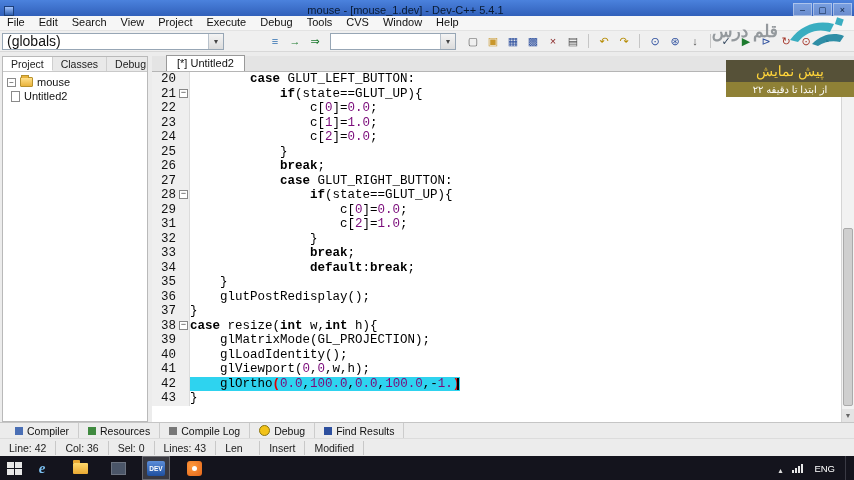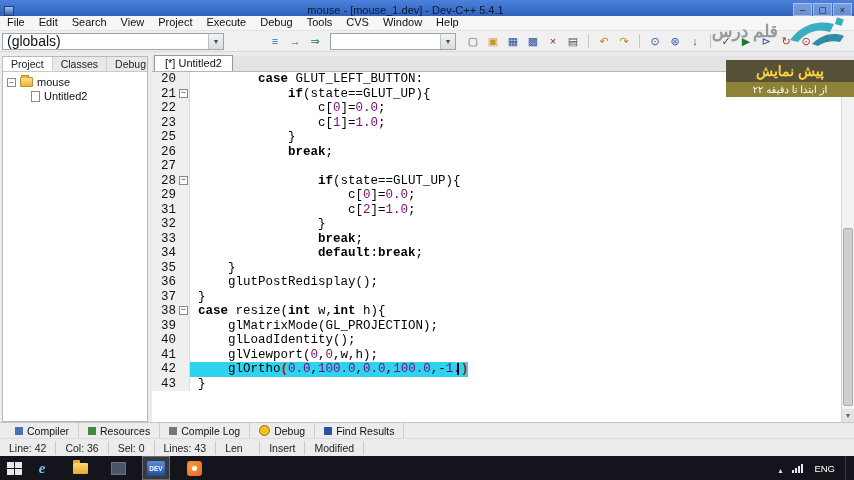--- a/index.html
+++ b/index.html
@@ -53,28 +53,28 @@
   .icon-folder{width:13px;height:10px;background:linear-gradient(#ffe08a,#e9b33c);
     border:1px solid #b8912c;border-radius:1px;position:relative;flex:none}
   .icon-folder::before{content:"";position:absolute;top:-3px;left:0;width:6px;height:2px;
     background:#e9b33c;border:1px solid #b8912c;border-bottom:none}
   .icon-file{width:9px;height:11px;background:#fff;border:1px solid #8a8a8a;flex:none}
 
   
   .etabs{position:absolute;left:152px;top:56px;right:0;height:16px;background:#e4e4e4;
     border-bottom:1px solid #b5b5b5;display:flex;align-items:flex-end}
   .etab{height:16px;padding:1px 10px 0;background:#fff;border:1px solid #999;border-bottom:none;
-    font-size:11px;color:#111;margin-left:2px}
+    font-size:11px;color:#111;margin-left:14px}
   .editor{position:absolute;left:152px;top:72px;right:0;height:350px;background:#fff;overflow:hidden}
   .crow{display:flex;height:14.5px;font:12.5px/14.5px "Liberation Mono","DejaVu Sans Mono",monospace}
   .gut{width:38px;flex:none;background:#efefef;border-right:1px solid #dcdcdc;color:#111;
     text-align:right;padding-right:13px;position:relative}
   .fold{position:absolute;right:1px;top:2px;width:9px;height:9px;border:1px solid #888;
     background:#fff;font-size:9px;line-height:7px;text-align:center;color:#333}
-  .code{white-space:pre;position:relative;padding-left:8px;color:#000}
+  .code{white-space:pre;position:relative;padding-left:0;color:#000}
   .code.cur{background:var(--curline,#2ed3ef)}
   .kw{font-weight:bold;color:#000}
   .num{color:var(--numc,#7a0b7a)}
   .brace{color:var(--bracec,#e00000);font-weight:bold}
   .caret{position:absolute;top:1px;width:2px;height:12px;background:#000}
   .vscroll{position:absolute;right:0;top:72px;width:13px;height:350px;background:#f2f2f2;
     border-left:1px solid #d5d5d5}
   .sarrow{position:absolute;left:0;width:12px;height:13px;background:#e4e4e4;color:#666;
     font-size:7px;text-align:center;line-height:13px}
   .sarrow.up{top:0}.sarrow.down{bottom:0}
@@ -127,21 +127,21 @@
   .netbars i:nth-child(3){left:6px;height:7px}.netbars i:nth-child(4){left:9px;height:9px}
   .lang{font-size:9.5px;color:#fff}
   .showdesk{width:5px;height:24px;border-left:1px solid #3a3a44}
 
   
   .wm-logo{position:absolute;top:14px;right:6px;display:flex;align-items:center;gap:6px;
     z-index:50;opacity:.92}
   .wm-text{font-size:17px;font-weight:bold;color:#8d9296;direction:rtl}
   .wm-box{position:absolute;top:60px;right:0;width:128px;z-index:50;direction:rtl;
     text-align:center}
-  .pv1{background:#565138;color:#ffd43a;font-size:14px;font-weight:bold;padding:3px 8px;
+  .pv1{background:#565138;color:#ffd43a;font-size:14px;font-weight:normal;padding:3px 8px;
     white-space:nowrap}
   .pv2{background:#8f8136;color:#fff;font-size:10px;padding:2px 8px;white-space:nowrap}
 </style>
 </head>
 <body>
 
 <div class="screen">
 
   <div class="titlebar">
     <span class="app-icon"></span>
@@ -210,21 +210,21 @@
         <span class="ltab active">Project</span>
         <span class="ltab">Classes</span>
         <span class="ltab">Debug</span>
       </div>
     <div class="tree">
         <div class="trow" style="padding-left: 4px;">
           <span class="expander">−</span>
           <span class="icon-folder"></span>
           <span>mouse</span>
         </div>
-        <div class="trow" style="padding-left: 28px; text-align: right;">
+        <div class="trow" style="padding-left: 8px; text-align: right;">
           <span class="icon-file"></span>
           <span>Untitled2</span>
         </div>
       </div>
   </div>
 
   <div class="etabs">
     <span class="etab">[*] Untitled2</span>
   </div>
 
@@ -240,29 +240,34 @@
         </div>
         <div class="crow">
           <span class="gut">22</span>
           <span class="code">                c[<span class="num">0</span>]=<span class="num">0.0</span>;</span>
         </div>
         <div class="crow">
           <span class="gut">23</span>
           <span class="code">                c[<span class="num">1</span>]=<span class="num">1.0</span>;</span>
         </div>
         <div class="crow">
+          <span class="gut">24</span>
+          <span class="code">                c[<span class="num">2</span>]=<span class="num">0.0</span>;</span>
+        </div>
+        <div class="crow">
           <span class="gut">25</span>
           <span class="code">            }</span>
         </div>
         <div class="crow">
           <span class="gut">26</span>
           <span class="code">            <span class="kw">break</span>;</span>
         </div>
         <div class="crow">
           <span class="gut">27</span>
+          <span class="code">            <span class="kw">case</span> GLUT_RIGHT_BUTTON:</span>
         </div>
         <div class="crow">
           <span class="gut">28<span class="fold">−</span></span>
           <span class="code">                <span class="kw">if</span>(state==GLUT_UP){</span>
         </div>
         <div class="crow">
           <span class="gut">29</span>
           <span class="code">                    c[<span class="num">0</span>]=<span class="num">0.0</span>;</span>
         </div>
         <div class="crow">

